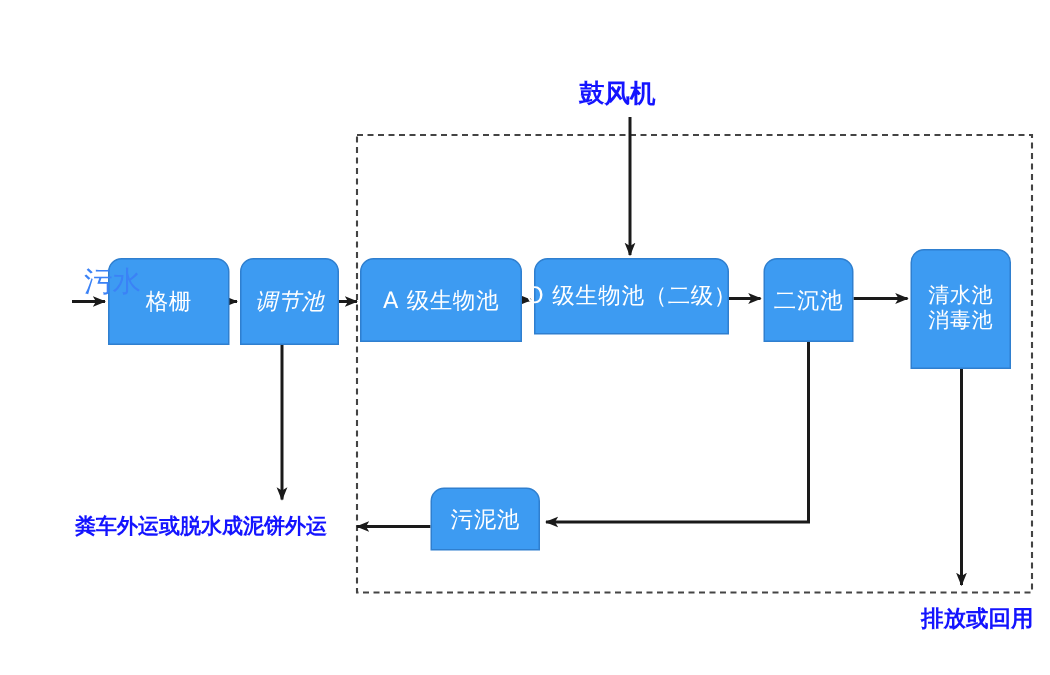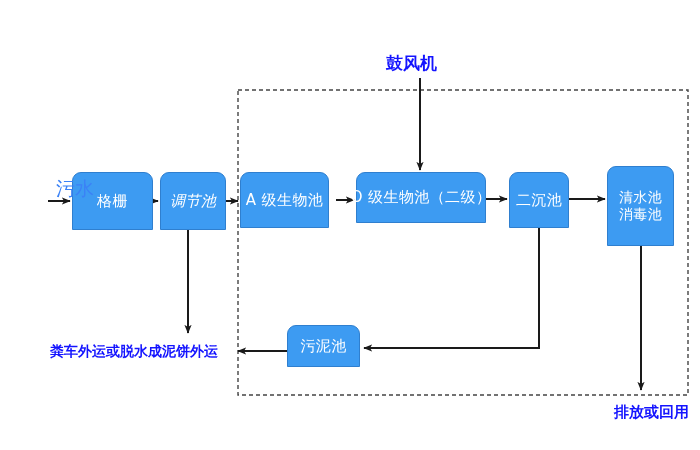--- a/index.html
+++ b/index.html
@@ -48,21 +48,21 @@
   .lbl {
     position: absolute;
     white-space: nowrap;
     z-index: 4;
     line-height: 1;
   }
   .lbl-blue { color: #1414ff; }
   .lbl-black { color: #3b82f6; margin-left: 48px; }
   #node-grating      { left: 72px;  top: 172px; width: 81px;  height: 58px; }
   #node-equalization { left: 160px; top: 172px; width: 66px;  height: 58px; font-style: italic; }
-  #node-a-stage      { left: 240px; top: 172px; width: 89px;  height: 56px; }
+  #node-a-stage      { left: 240px; top: 172px; width: 108px;  height: 56px; }
   #node-o-stage      { left: 356px; top: 172px; width: 130px; height: 51px; }
   #node-secondary    { left: 509px; top: 172px; width: 60px;  height: 56px; }
   #node-clearwater   { left: 607px; top: 166px; width: 67px;  height: 80px; font-size: 14px; }
   #node-sludge       { left: 287px; top: 325px; width: 73px;  height: 42px; }
   #label-blower        { left: 386px; top: 55px;  font-size: 17px; font-weight: bold; text-align: right; }
   #label-influent      { left: 8px;   top: 179px; font-size: 19px; }
   #label-sludge-out    { left: 50px;  top: 344px; font-size: 14px; font-weight: bold; }
   #label-enclosure     { left: 238px; top: 404px; font-size: 13px; }
   #label-discharge     { left: 614px; top: 405px; font-size: 15px; font-weight: bold; }
 </style>

